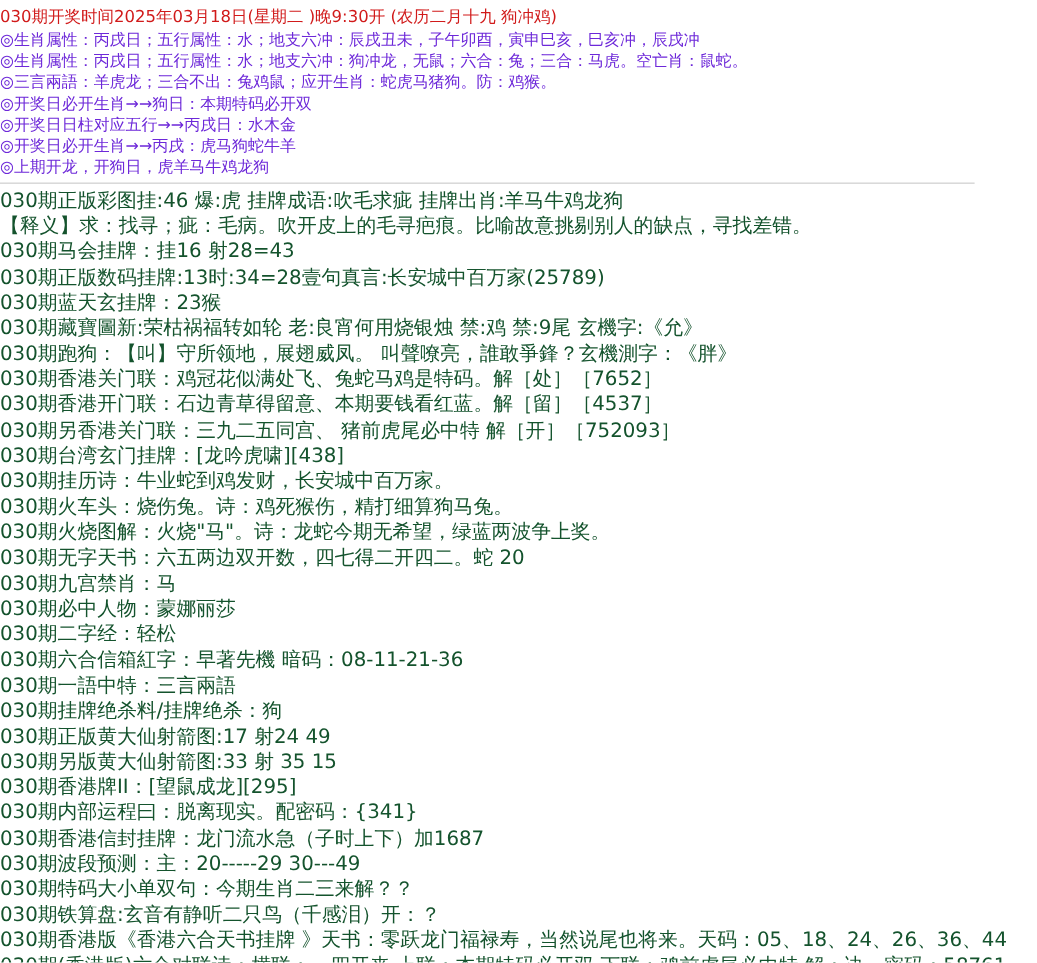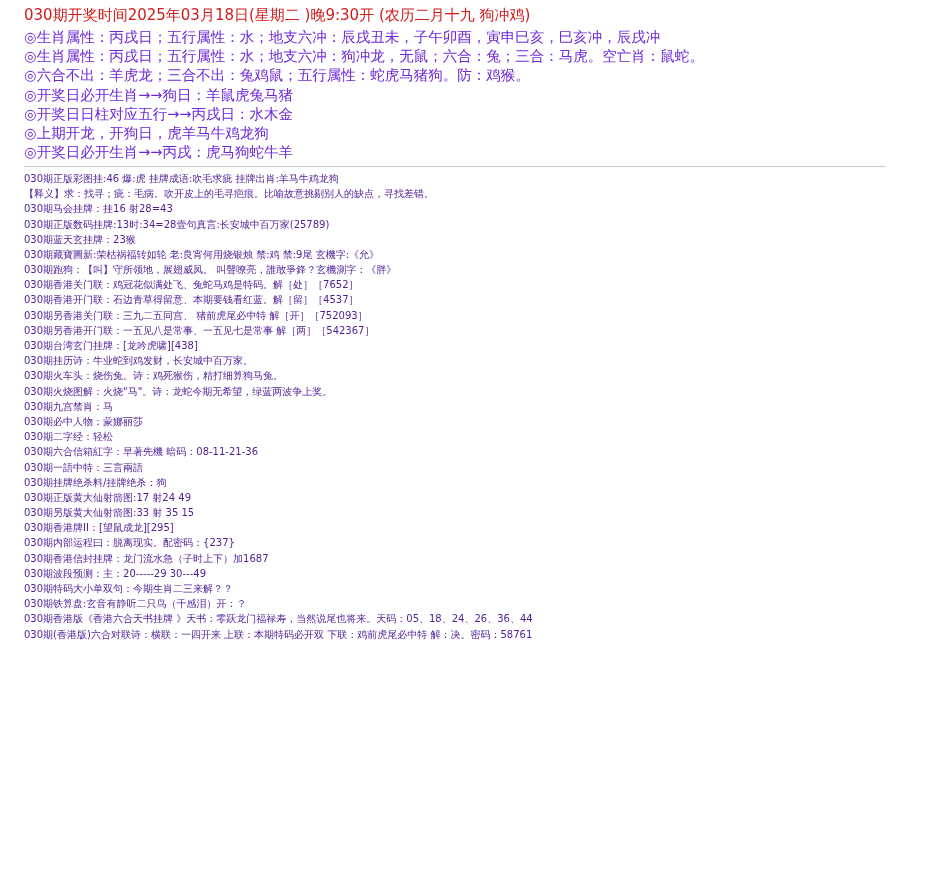--- a/index.html
+++ b/index.html
@@ -13,21 +13,21 @@
     font-family: "DejaVu Sans", "Liberation Sans", sans-serif;
     font-size: 14.5px;
     color: #000000;
     overflow: hidden;
   }
   .page {
     position: relative;
     width: 894px;
     height: 875px;
     box-sizing: border-box;
-    padding: 6px 8px 0 24px;
+    padding: 6px 8px 0 0;
   }
   .line {
     line-height: 1.0;
     padding: 2.4px 0;
     white-space: nowrap;
     letter-spacing: 0px;
   }
   .title {
     color: #d11a1a;
     font-weight: normal;
@@ -44,71 +44,71 @@
     padding: 5px 0 4px 0;
     font-weight: normal;
   }
   .hr {
     border: none;
     border-top: 1px solid #c9c9c9;
     margin: 4px 0 4px 0;
     height: 0;
   }
   .body-line {
-    color: #4c1d95;
-    font-size: 10px;
+    color: #14532d;
+    font-size: 18px;
     padding: 2.6px 0;
   }
 </style>
 </head>
 <body>
 
 <div class="page">
 
   <div class="line title">030期开奖时间2025年03月18日(星期二 )晚9:30开 (农历二月十九  狗冲鸡)</div>
 
   <div class="zodiac-block">
     <div class="line">◎生肖属性：丙戌日；五行属性：水；地支六冲：辰戌丑未，子午卯酉，寅申巳亥，巳亥冲，辰戌冲</div>
     <div class="line">◎生肖属性：丙戌日；五行属性：水；地支六冲：狗冲龙，无鼠；六合：兔；三合：马虎。空亡肖：鼠蛇。</div>
-    <div class="line">◎六合不出：羊虎龙；三合不出：兔鸡鼠；五行属性：蛇虎马猪狗。防：鸡猴。</div>
-    <div class="line">◎开奖日必开生肖→→狗日：羊鼠虎兔马猪</div>
+    <div class="line">◎三言兩語：羊虎龙；三合不出：兔鸡鼠；应开生肖：蛇虎马猪狗。防：鸡猴。</div>
+    <div class="line">◎开奖日必开生肖→→狗日：本期特码必开双</div>
     <div class="line">◎开奖日日柱对应五行→→丙戌日：水木金</div>
+    <div class="line">◎开奖日必开生肖→→丙戌：虎马狗蛇牛羊</div>
     <div class="line">◎上期开龙，开狗日，虎羊马牛鸡龙狗</div>
-    <div class="line">◎开奖日必开生肖→→丙戌：虎马狗蛇牛羊</div>
   </div>
 
 
   <hr class="hr">
 
   <div class="body-block">
     <div class="line body-line">030期正版彩图挂:46  爆:虎  挂牌成语:吹毛求疵  挂牌出肖:羊马牛鸡龙狗</div>
     <div class="line body-line">【释义】求：找寻；疵：毛病。吹开皮上的毛寻疤痕。比喻故意挑剔别人的缺点，寻找差错。</div>
     <div class="line body-line">030期马会挂牌：挂16  射28=43</div>
     <div class="line body-line">030期正版数码挂牌:13时:34=28壹句真言:长安城中百万家(25789)</div>
     <div class="line body-line">030期蓝天玄挂牌：23猴</div>
     <div class="line body-line">030期藏寶圖新:荣枯祸福转如轮  老:良宵何用烧银烛  禁:鸡  禁:9尾  玄機字:《允》</div>
     <div class="line body-line">030期跑狗：【叫】守所领地，展翅威凤。  叫聲嘹亮，誰敢爭鋒？玄機測字：《胖》</div>
     <div class="line body-line">030期香港关门联：鸡冠花似满处飞、兔蛇马鸡是特码。解［处］［7652］</div>
     <div class="line body-line">030期香港开门联：石边青草得留意、本期要钱看红蓝。解［留］［4537］</div>
     <div class="line body-line">030期另香港关门联：三九二五同宫、 猪前虎尾必中特  解［开］［752093］</div>
-    <div class="line body-line">030期另香港开门联：一五见八是常事、一五见七是常事  解［两］［542367］</div>
     <div class="line body-line">030期台湾玄门挂牌：[龙吟虎啸][438]</div>
     <div class="line body-line">030期挂历诗：牛业蛇到鸡发财，长安城中百万家。</div>
     <div class="line body-line">030期火车头：烧伤兔。诗：鸡死猴伤，精打细算狗马兔。</div>
     <div class="line body-line">030期火烧图解：火烧"马"。诗：龙蛇今期无希望，绿蓝两波争上奖。</div>
+    <div class="line body-line">030期无字天书：六五两边双开数，四七得二开四二。蛇  20</div>
     <div class="line body-line">030期九宫禁肖：马</div>
     <div class="line body-line">030期必中人物：蒙娜丽莎</div>
     <div class="line body-line">030期二字经：轻松</div>
     <div class="line body-line">030期六合信箱紅字：早著先機  暗码：08-11-21-36</div>
     <div class="line body-line">030期一語中特：三言兩語</div>
     <div class="line body-line">030期挂牌绝杀料/挂牌绝杀：狗</div>
     <div class="line body-line">030期正版黄大仙射箭图:17  射24  49</div>
     <div class="line body-line">030期另版黄大仙射箭图:33  射  35  15</div>
     <div class="line body-line">030期香港牌II：[望鼠成龙][295]</div>
-    <div class="line body-line">030期内部运程曰：脱离现实。配密码：{237}</div>
+    <div class="line body-line">030期内部运程曰：脱离现实。配密码：{341}</div>
     <div class="line body-line">030期香港信封挂牌：龙门流水急（子时上下）加1687</div>
     <div class="line body-line">030期波段预测：主：20-----29  30---49</div>
     <div class="line body-line">030期特码大小单双句：今期生肖二三来解？？</div>
     <div class="line body-line">030期铁算盘:玄音有静听二只鸟（千感泪）开：？</div>
     <div class="line body-line">030期香港版《香港六合天书挂牌 》天书：零跃龙门福禄寿，当然说尾也将来。天码：05、18、24、26、36、44</div>
     <div class="line body-line">030期(香港版)六合对联诗：横联：一四开来  上联：本期特码必开双  下联：鸡前虎尾必中特  解：决。密码：58761</div>
 
   </div>
 
 </div>

